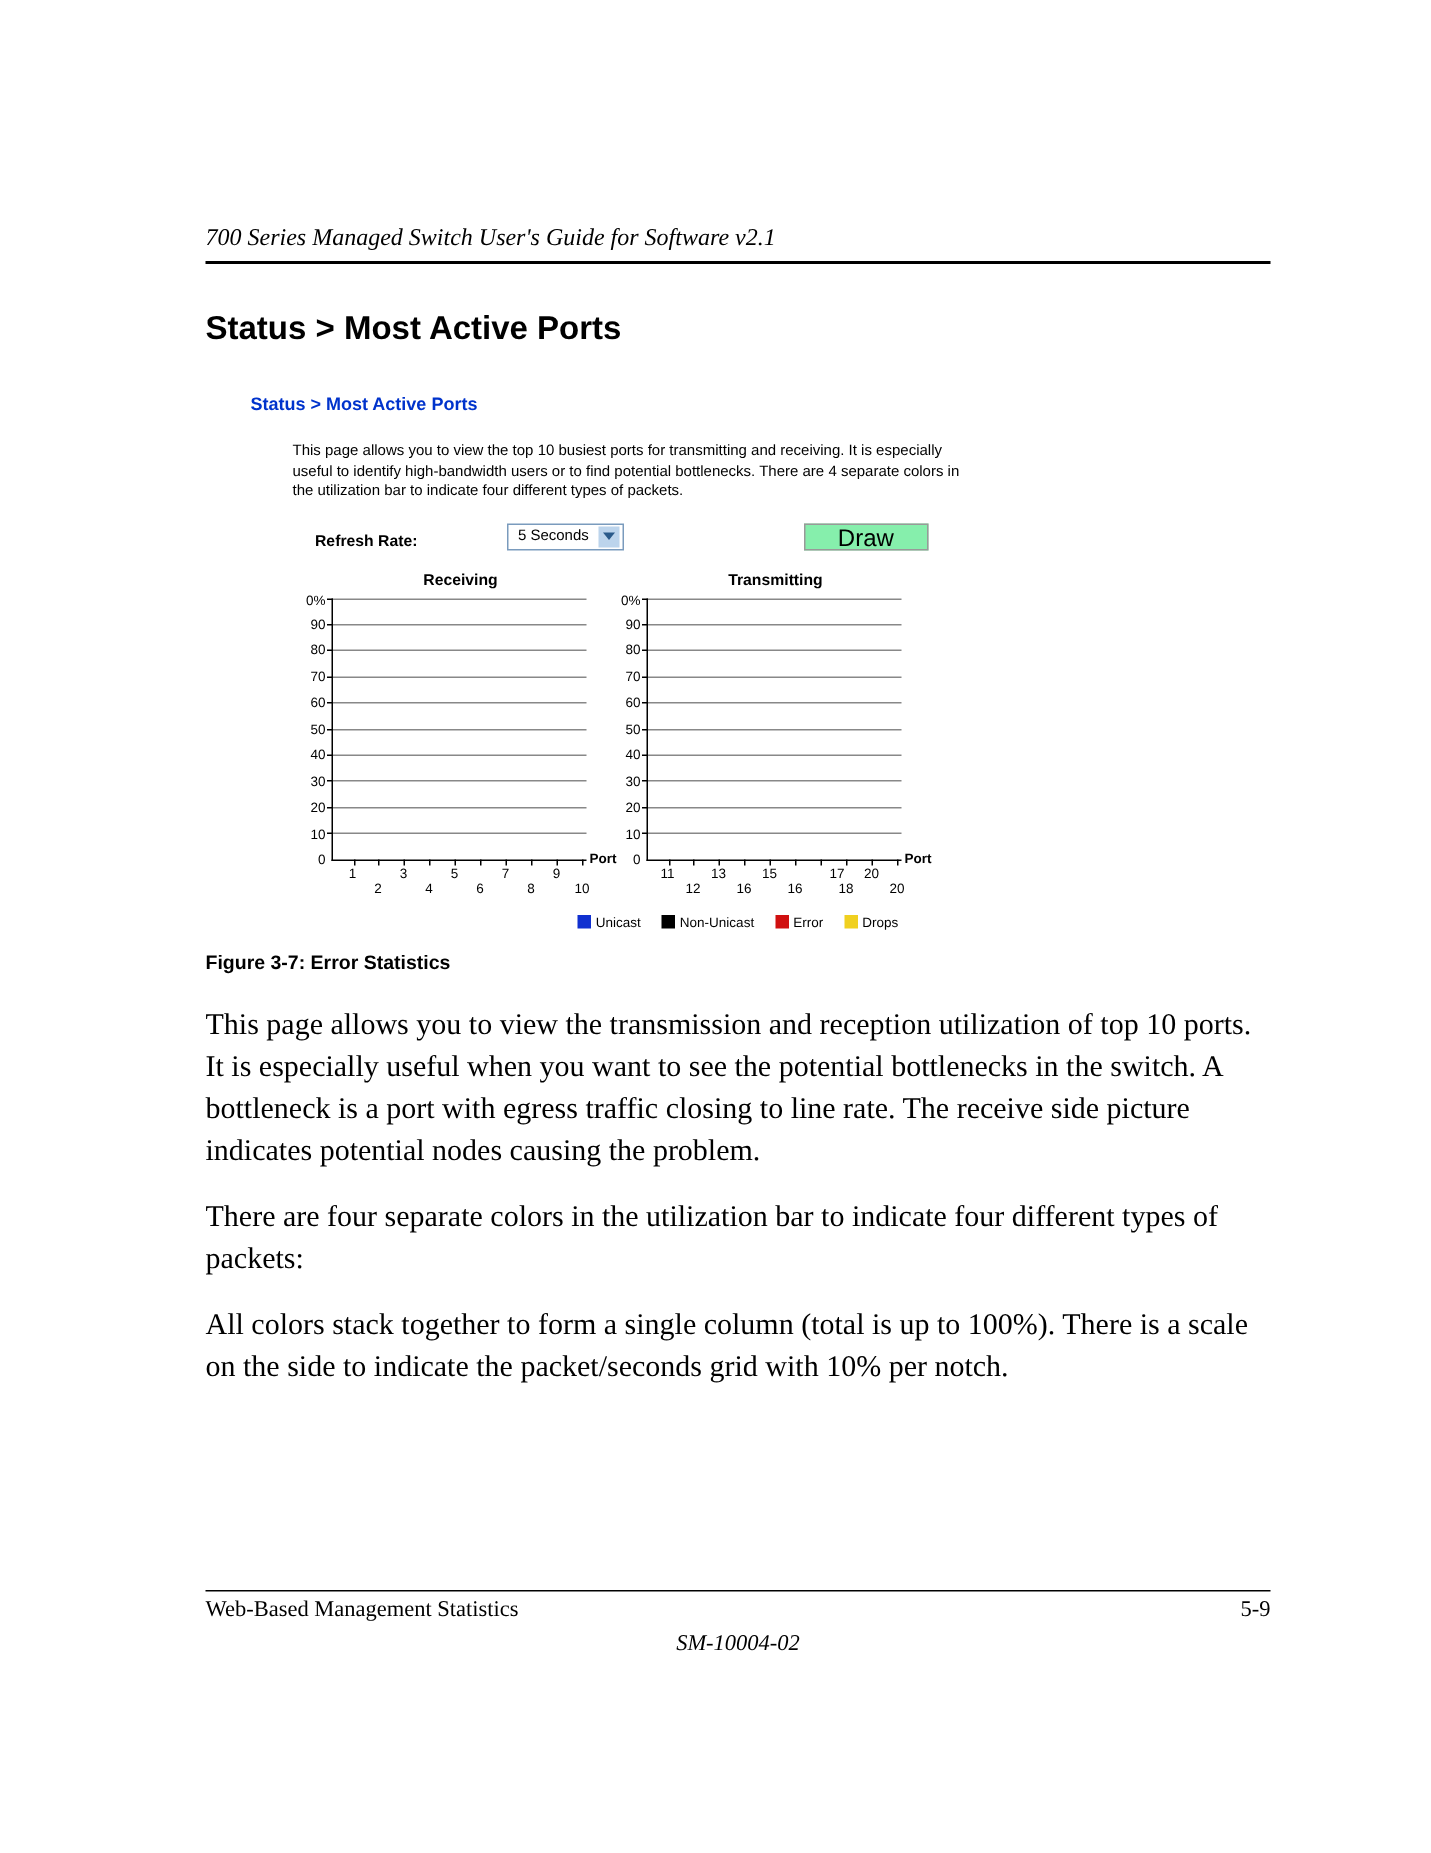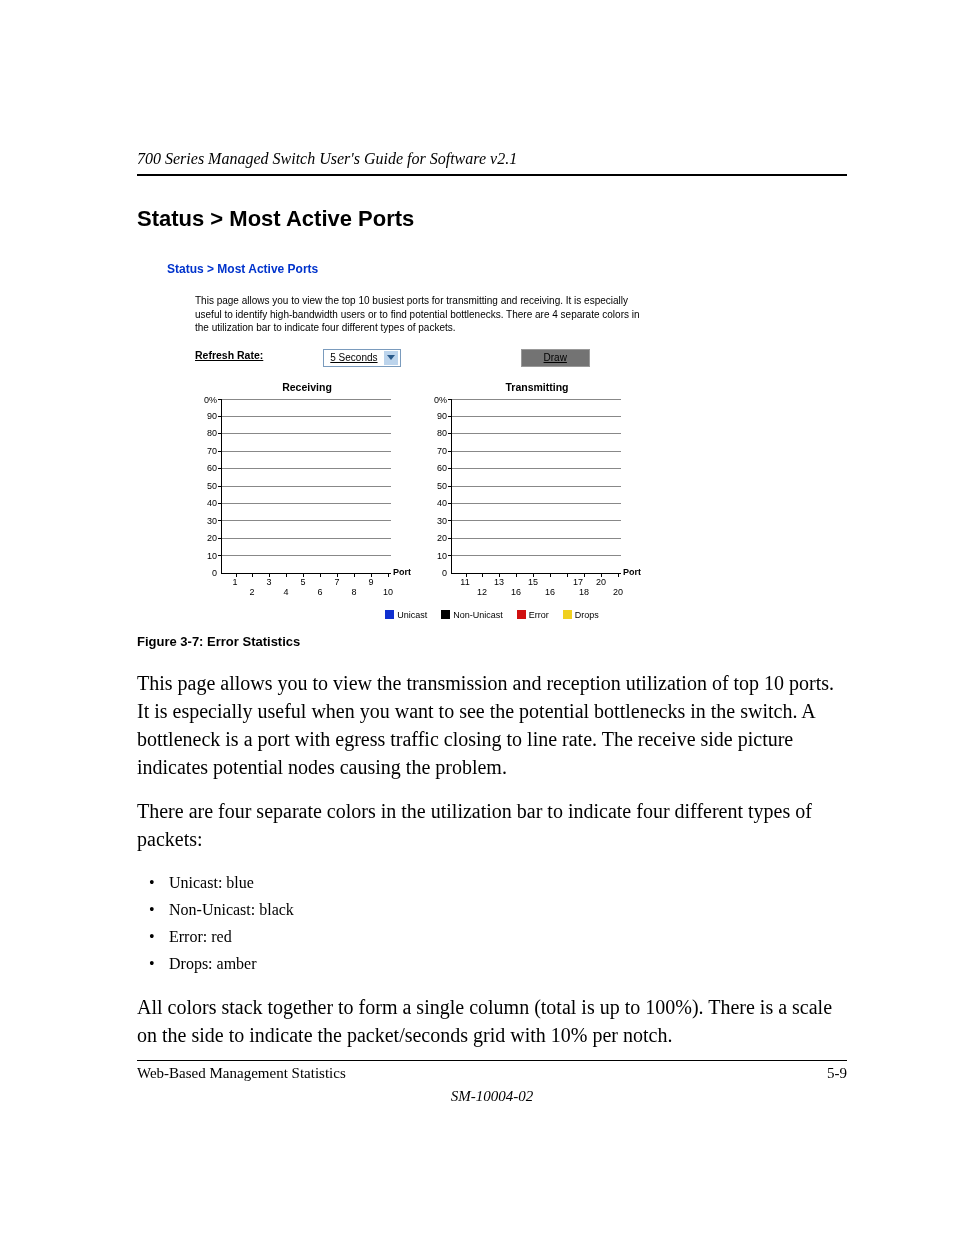--- a/index.html
+++ b/index.html
@@ -45,24 +45,23 @@
     .ss-desc {
       font-family: Arial, Helvetica, sans-serif;
       font-size: 10px;
       line-height: 1.35;
       margin-left: 28px;
       margin-bottom: 14px;
       max-width: 460px;
     }
     .ss-controls {
       display: flex;
-      align-items: flex-start;
-      margin-left: 28px;
+      align-items: flex-end;
+      margin-left: 43px;
       margin-bottom: 14px;
-      text-decoration: underline;
     }
     .ss-label {
       font-family: Arial, Helvetica, sans-serif;
       font-weight: bold;
       font-size: 10.5px;
       margin-right: 60px;
     }
     .ss-select {
       display: inline-flex;
       align-items: center;
@@ -88,29 +87,28 @@
       top: 4px;
       left: 3px;
       width: 0;
       height: 0;
       border-left: 4px solid transparent;
       border-right: 4px solid transparent;
       border-top: 5px solid #2a5a8a;
     }
     .ss-button {
       border: 1px solid #999;
-      background: #737373;
-      font-family: Arial, Helvetica, sans-serif;
-      font-size: 10px;
+      background: #86efac;
+      font-family: Arial, Helvetica, sans-serif;
+      font-size: 16px;
       padding: 1px 22px;
       height: 18px;
     }
     .charts-row {
       display: flex;
-      gap: 20px;
       margin-left: 28px;
       margin-bottom: 14px;
     }
     .chart-box {
       width: 210px;
     }
     .chart-title {
       font-family: Arial, Helvetica, sans-serif;
       font-weight: bold;
       font-size: 10.5px;
@@ -400,26 +398,20 @@
     </div>
   </div>
 
   <div class="figure-caption">Figure 3-7:  Error Statistics</div>
 
   <p class="body-text">This page allows you to view the transmission and reception utilization of top 10 ports. It is especially useful when you want to see the potential bottlenecks in the switch. A bottleneck is a port with egress traffic closing to line rate. The receive side picture indicates potential nodes causing the problem.</p>
 
 
   <p class="body-text">There are four separate colors in the utilization bar to indicate four different types of packets:</p>
 
-  <ul class="bullet-list">
-    <li>Unicast: blue</li>
-    <li>Non-Unicast: black</li>
-    <li>Error: red</li>
-    <li>Drops: amber</li>
-  </ul>
 
   <p class="body-text">All colors stack together to form a single column (total is up to 100%). There is a scale on the side to indicate the packet/seconds grid with 10% per notch.</p>
 </div>
 
 <div class="footer">
   <div class="footer-line">
     <span>Web-Based Management Statistics</span>
     <span>5-9</span>
   </div>
   <div class="footer-doc">SM-10004-02</div>

